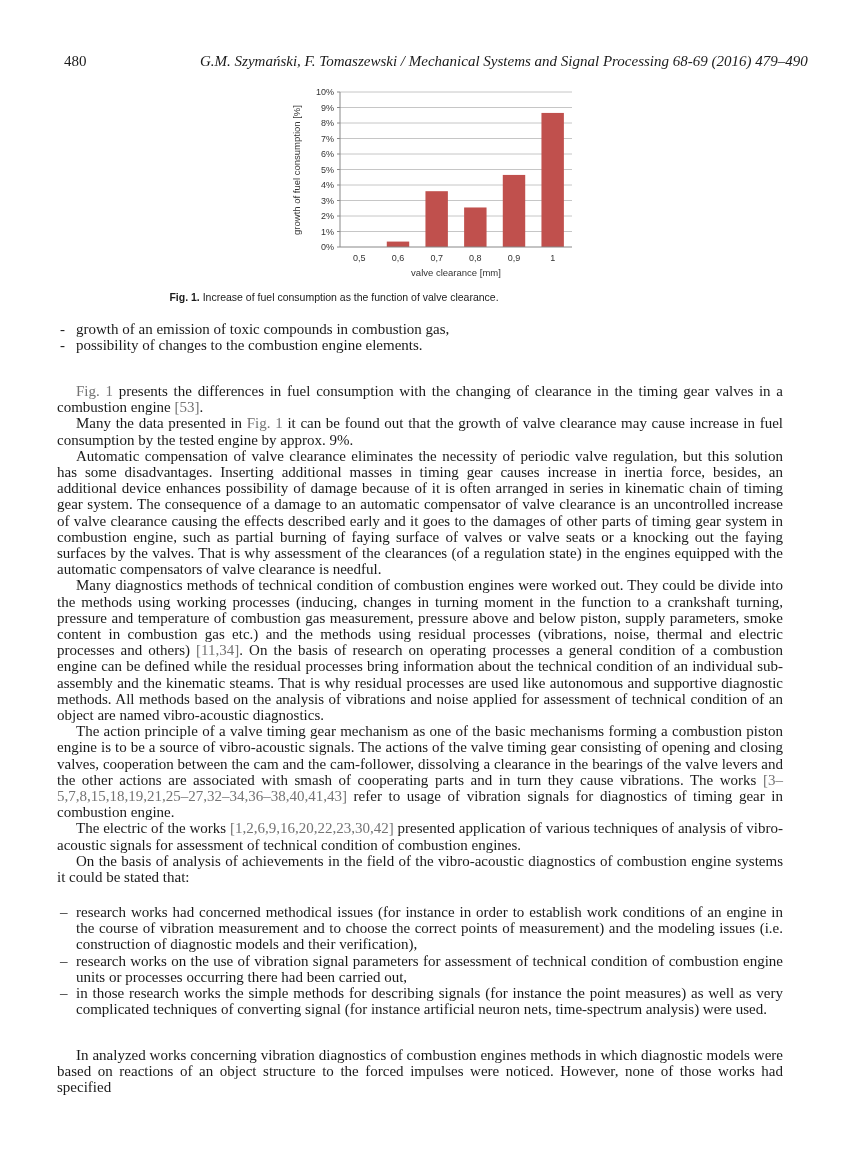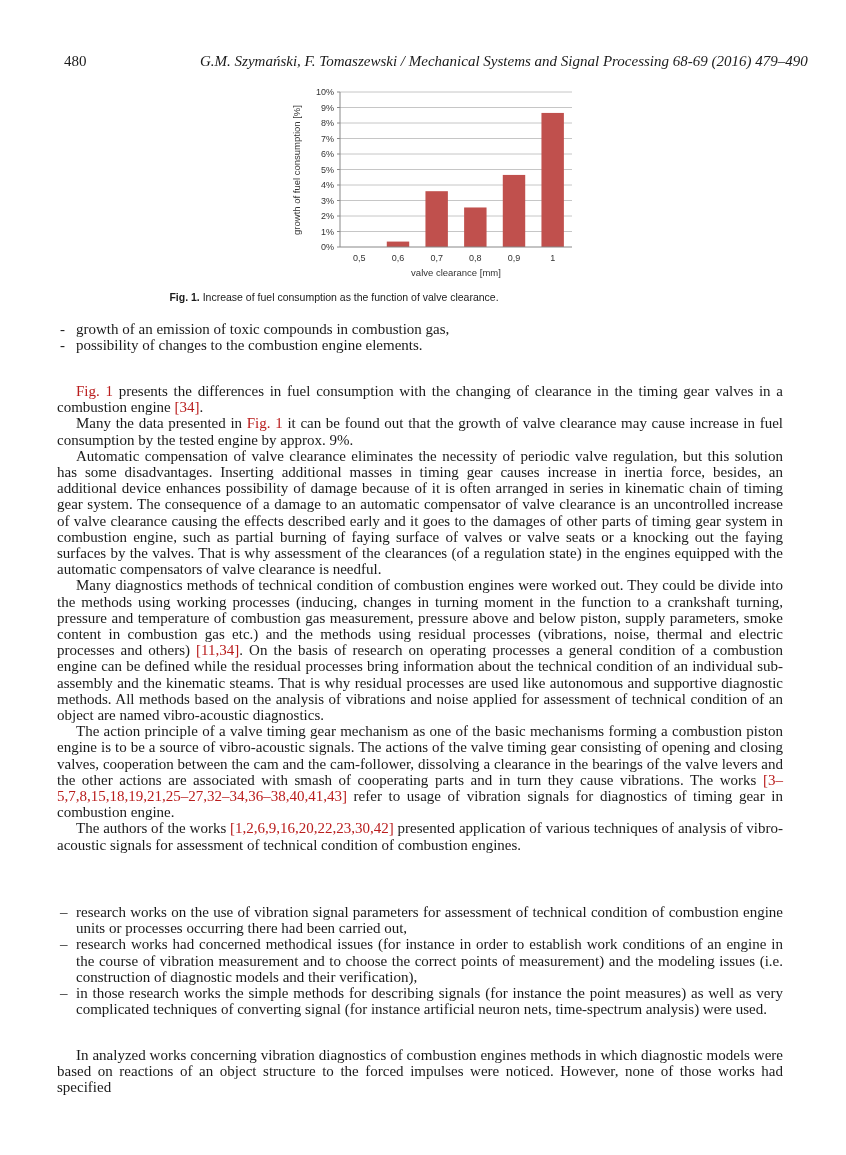--- a/index.html
+++ b/index.html
@@ -11,21 +11,21 @@
   #chart text { font-family: "Liberation Sans", "DejaVu Sans", sans-serif; fill: #333; }
   .caption { position: absolute; left: 0; width: 668px; top: 291px; text-align: center; font-size: 10.5px;
              font-family: "Liberation Sans", sans-serif; }
   .caption b { font-weight: bold; }
   .text-block { position: absolute; left: 57px; width: 726px; font-size: 15px; line-height: 16.2px; }
   .text-block p { margin: 0; text-align: justify; text-indent: 19px; }
   .dash-list { margin: 0; padding: 0; list-style: none; }
   .dash-list li { position: relative; padding-left: 19px; text-align: justify; }
   .dash-list li::before { content: "–"; position: absolute; left: 3px; }
   .dash-list.short li::before { content: "-"; left: 3px; }
-  .link { color: #b91c1c; }
+  .link { color: #737373; }
 </style>
 </head>
 <body>
 
 <div class="page-number">480</div>
 <div class="running-head">G.M. Szymański, F. Tomaszewski / Mechanical Systems and Signal Processing 68-69 (2016) 479–490</div>
 
 <svg id="chart" viewBox="0 0 300 200" xmlns="http://www.w3.org/2000/svg">
   <g id="grid-layer">
       <line x1="52" x2="55" y1="165" y2="165" stroke="#888"></line>
@@ -89,31 +89,32 @@
 </div>
 
 <div class="text-block" style="top:321px;">
   <ul class="dash-list short">
     <li>growth of an emission of toxic compounds in combustion gas,</li>
     <li>possibility of changes to the combustion engine elements.</li>
   </ul>
 </div>
 
 <div class="text-block" style="top:383px;">
-  <p><a class="link">Fig. 1</a><span> presents the differences in fuel consumption with the changing of clearance in the timing gear valves in a combustion engine </span><a class="link">[34]</a><span>.</span></p>
+  <p><a class="link">Fig. 1</a><span> presents the differences in fuel consumption with the changing of clearance in the timing gear valves in a combustion engine </span><a class="link">[53]</a><span>.</span></p>
   <p><span>Many the data presented in </span><a class="link">Fig. 1</a><span> it can be found out that the growth of valve clearance may cause increase in fuel consumption by the tested engine by approx. 9%.</span></p>
   <p>Automatic compensation of valve clearance eliminates the necessity of periodic valve regulation, but this solution has some disadvantages. Inserting additional masses in timing gear causes increase in inertia force, besides, an additional device enhances possibility of damage because of it is often arranged in series in kinematic chain of timing gear system. The consequence of a damage to an automatic compensator of valve clearance is an uncontrolled increase of valve clearance causing the effects described early and it goes to the damages of other parts of timing gear system in combustion engine, such as partial burning of faying surface of valves or valve seats or a knocking out the faying surfaces by the valves. That is why assessment of the clearances (of a regulation state) in the engines equipped with the automatic compensators of valve clearance is needful.</p>
   <p><span>Many diagnostics methods of technical condition of combustion engines were worked out. They could be divide into the methods using working processes (inducing, changes in turning moment in the function to a crankshaft turning, pressure and temperature of combustion gas measurement, pressure above and below piston, supply parameters, smoke content in combustion gas etc.) and the methods using residual processes (vibrations, noise, thermal and electric processes and others) </span><a class="link">[11,34]</a><span>. On the basis of research on operating processes a general condition of a combustion engine can be defined while the residual processes bring information about the technical condition of an individual sub-assembly and the kinematic steams. That is why residual processes are used like autonomous and supportive diagnostic methods. All methods based on the analysis of vibrations and noise applied for assessment of technical condition of an object are named vibro-acoustic diagnostics.</span></p>
   <p><span>The action principle of a valve timing gear mechanism as one of the basic mechanisms forming a combustion piston engine is to be a source of vibro-acoustic signals. The actions of the valve timing gear consisting of opening and closing valves, cooperation between the cam and the cam-follower, dissolving a clearance in the bearings of the valve levers and the other actions are associated with smash of cooperating parts and in turn they cause vibrations. The works </span><a class="link">[3–5,7,8,15,18,19,21,25–27,32–34,36–38,40,41,43]</a><span> refer to usage of vibration signals for diagnostics of timing gear in combustion engine.</span></p>
-  <p><span>The authors of the works </span><a class="link">[1,2,6,9,16,20,22,23,30,42]</a><span> presented application of various techniques of analysis of vibro-acoustic signals for assessment of technical condition of combustion engines.</span></p>
+  <p><span>The electric of the works </span><a class="link">[1,2,6,9,16,20,22,23,30,42]</a><span> presented application of various techniques of analysis of vibro-acoustic signals for assessment of technical condition of combustion engines.</span></p>
+  <p>On the basis of analysis of achievements in the field of the vibro-acoustic diagnostics of combustion engine systems it could be stated that:</p>
 </div>
 
 <div class="text-block" style="top:904px;">
   <ul class="dash-list">
+    <li>research works had concerned methodical issues (for instance in order to establish work conditions of an engine in the course of vibration measurement and to choose the correct points of measurement) and the modeling issues (i.e. construction of diagnostic models and their verification),</li>
     <li>research works on the use of vibration signal parameters for assessment of technical condition of combustion engine units or processes occurring there had been carried out,</li>
-    <li>research works had concerned methodical issues (for instance in order to establish work conditions of an engine in the course of vibration measurement and to choose the correct points of measurement) and the modeling issues (i.e. construction of diagnostic models and their verification),</li>
     <li>in those research works the simple methods for describing signals (for instance the point measures) as well as very complicated techniques of converting signal (for instance artificial neuron nets, time-spectrum analysis) were used.</li>
   </ul>
 </div>
 
 <div class="text-block" style="top:1047px;">
   <p>In analyzed works concerning vibration diagnostics of combustion engines methods in which diagnostic models were based on reactions of an object structure to the forced impulses were noticed. However, none of those works had specified</p>
 </div>
 
 </body></html>

